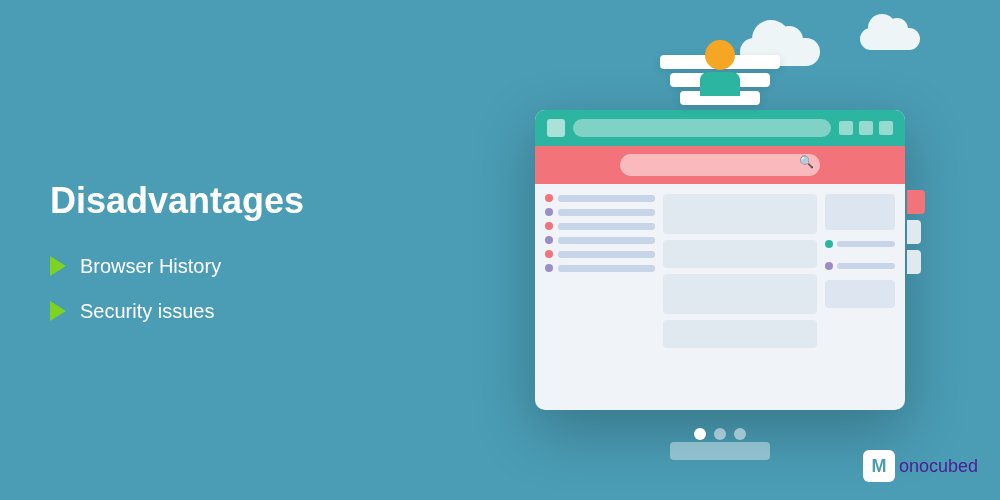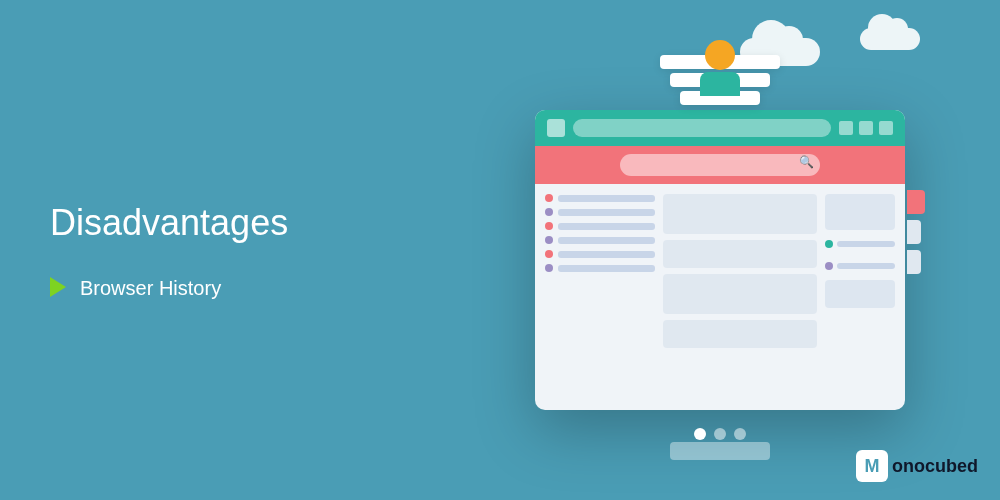--- a/index.html
+++ b/index.html
@@ -23,36 +23,36 @@
 
     
     .left-content {
       width: 440px;
       padding: 40px 50px;
       flex-shrink: 0;
     }
 
     .title {
       font-size: 36px;
-      font-weight: 400;
+      font-weight: 700;
       color: #ffffff;
       line-height: 1.25;
       margin-bottom: 32px;
     }
 
     .bullet-list {
       list-style: none;
       display: flex;
       flex-direction: column;
       gap: 22px;
     }
 
     .bullet-item {
       display: flex;
-      align-items: flex-start;
+      align-items: center;
       gap: 14px;
       font-size: 20px;
       color: #ffffff;
       font-weight: 500;
     }
 
     .arrow-icon {
       width: 0;
       height: 0;
       border-top: 10px solid transparent;
@@ -377,43 +377,47 @@
       border-radius: 6px;
       display: flex;
       align-items: center;
       justify-content: center;
       font-size: 18px;
       font-weight: 900;
       color: #4a9db5;
     }
 
     .logo-text {
-      color: #0f172a;
+      color: #4c1d95;
       font-size: 18px;
-      font-weight: 700;
+      font-weight: 400;
     }
 
     .pink-accent {
       background: #f2737a;
     }
   </style>
 </head>
 <body>
 
 <div class="main-container">
 
   <div class="left-content">
     <h1 class="title">
       <span>Disadvantages</span><br>
     </h1>
 
     <ul class="bullet-list">
       <li class="bullet-item">
         <div class="arrow-icon"></div>
         <span>Browser History</span>
+      </li>
+      <li class="bullet-item">
+        <div class="arrow-icon"></div>
+        <span>Security issues</span>
       </li>
     </ul>
   </div>
 
   <div class="right-content">
 
     <div class="cloud cloud-1"></div>
     <div class="cloud cloud-2"></div>
 
     <div class="browser-window">

